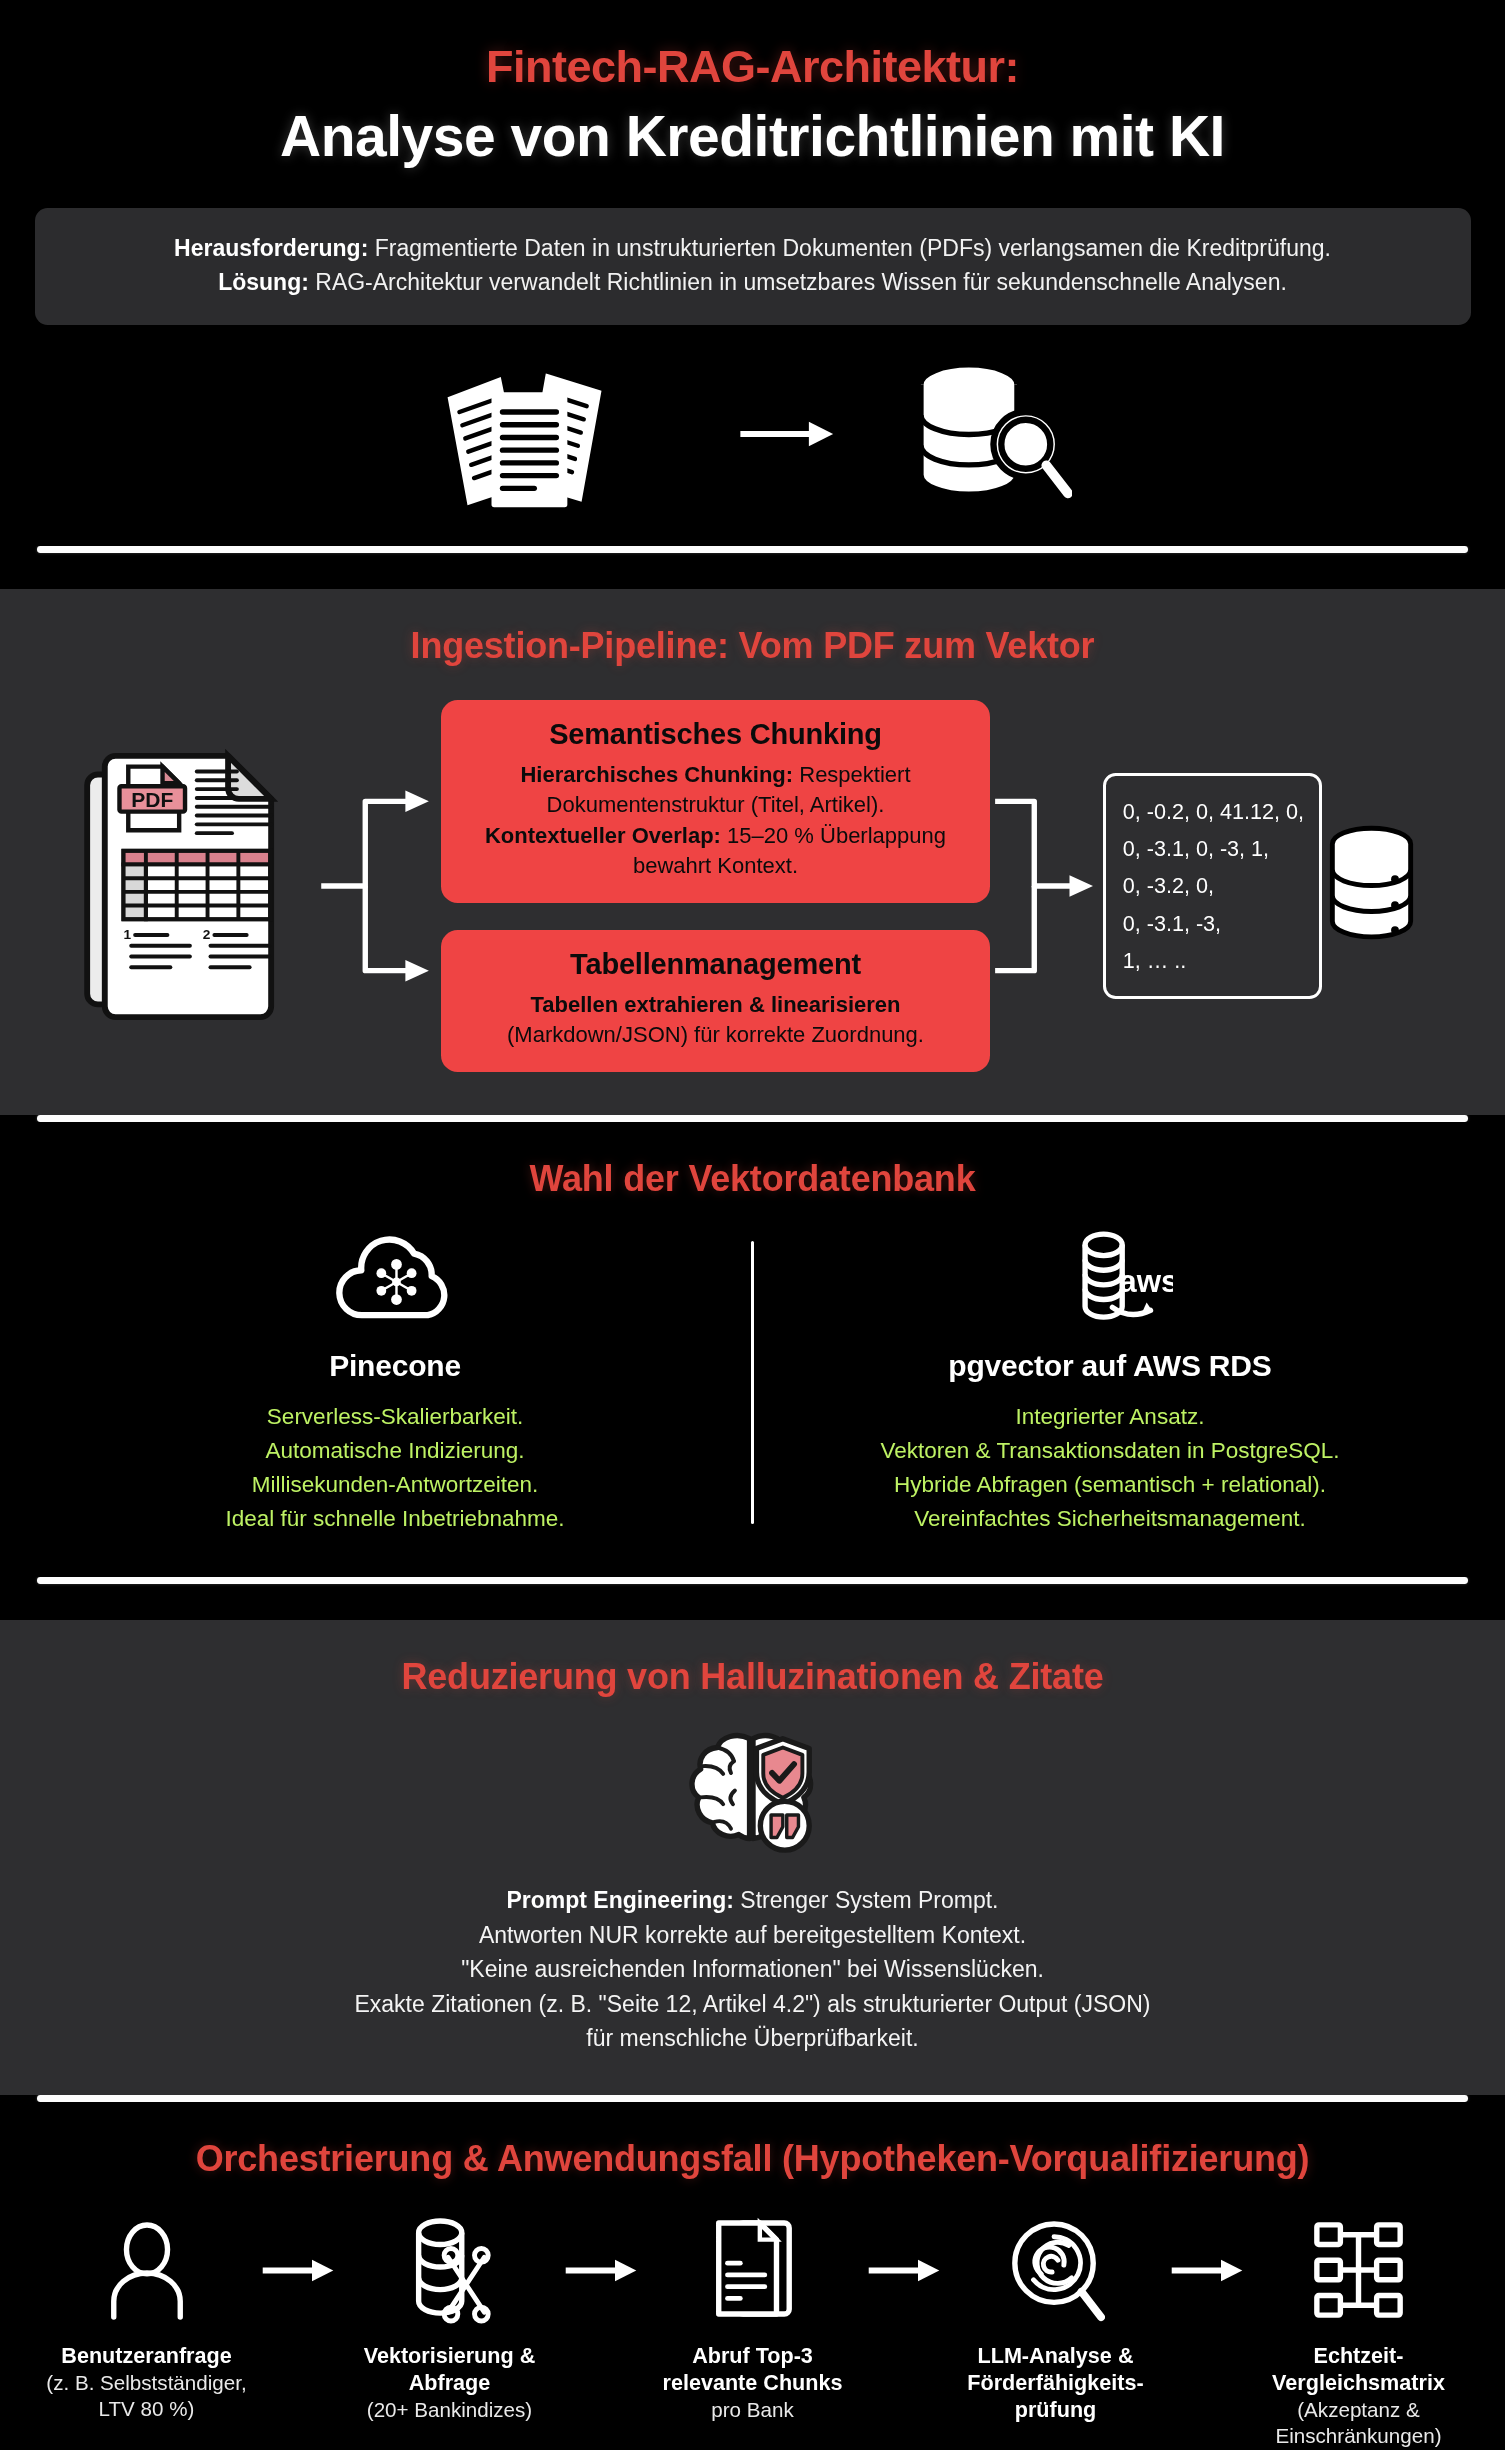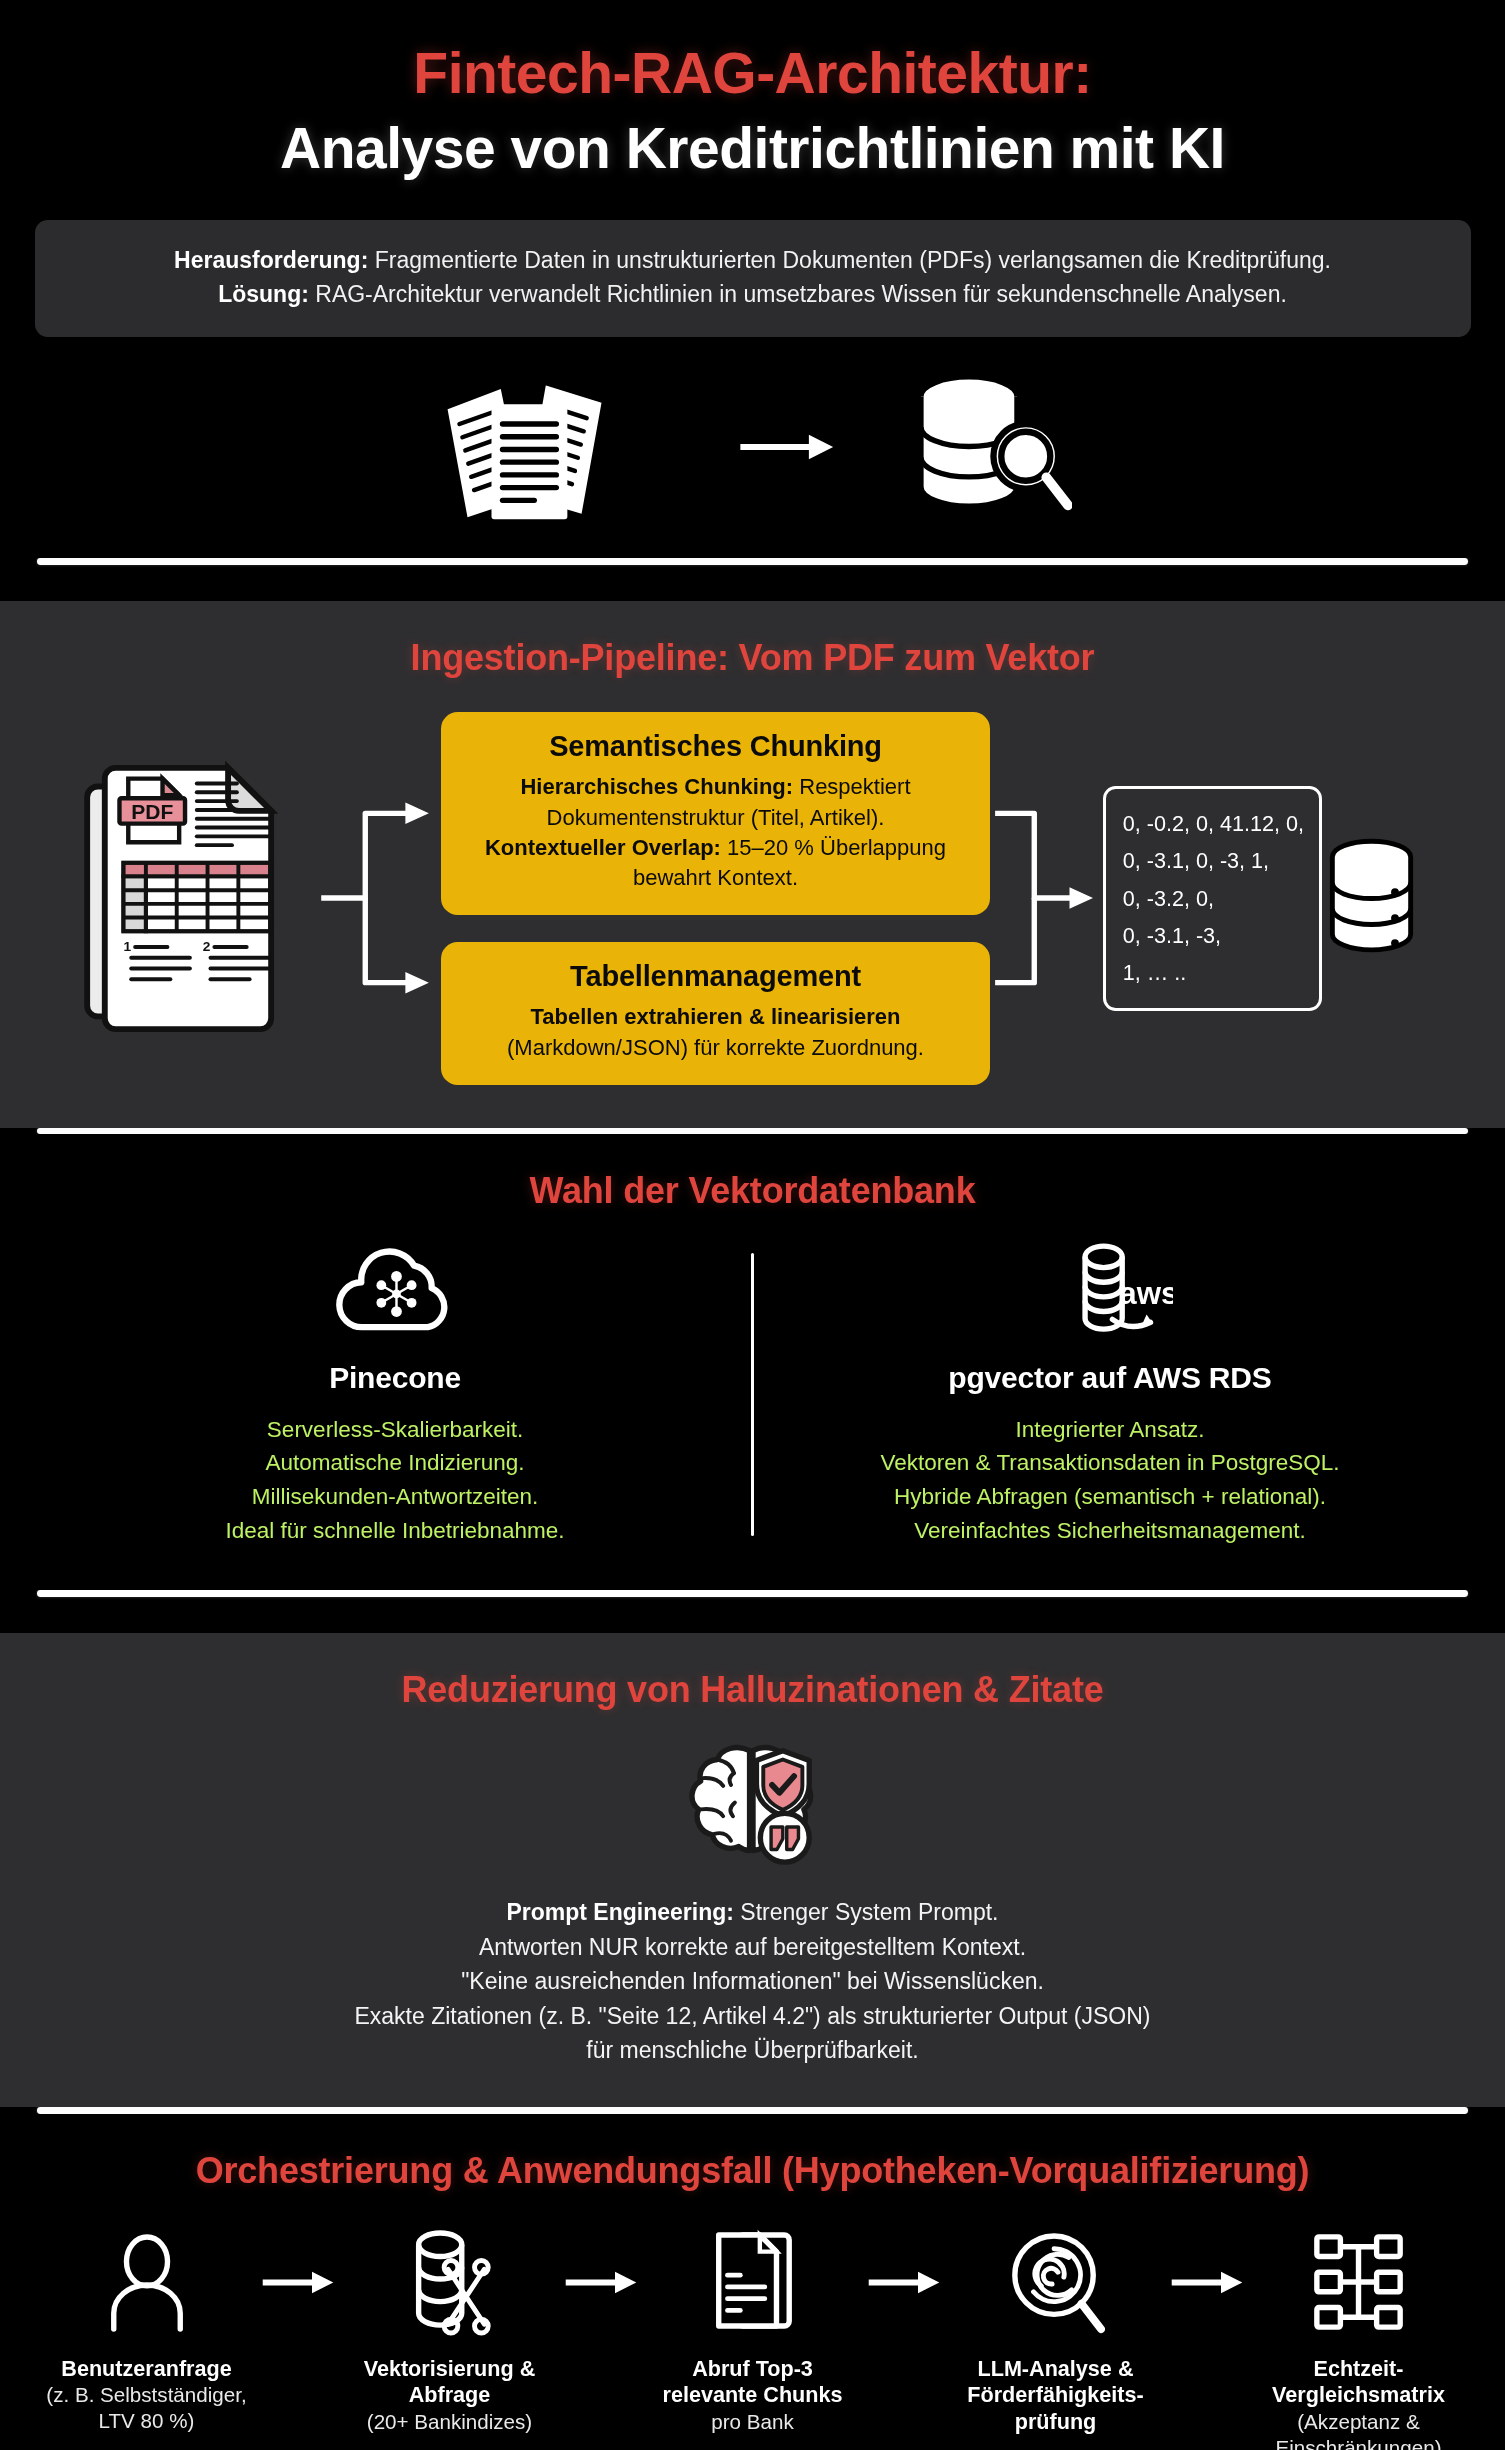--- a/index.html
+++ b/index.html
@@ -27,21 +27,21 @@
     background: #fdfdfd;
     border-radius: 3.4px;
     margin: 0 auto;
     width: 1431px;
     box-shadow: 0 0 2.9px rgba(255,255,255,.25);
   }
 
   
   .hero { padding: 44px 0 0 0; text-align: center; }
   .hero h1 {
-    font-size: 57px;
+    font-size: 45px;
     line-height: 1.02;
     font-weight: 900;
     letter-spacing: -0.5px;
     color: #e0453d;
     text-shadow: 0 0 12.7px rgba(224,69,61,.35);
   }
   .hero h2 {
     font-size: 57px;
     line-height: 1.02;
     font-weight: 900;
@@ -92,21 +92,21 @@
     gap: 0;
     padding: 33px 29px 43px 29px;
   }
   .ingest-left  { flex: 0 0 255px; display: flex; justify-content: center; }
   .ingest-conn1 { flex: 0 0 127px; display: flex; justify-content: center; }
   .ingest-mid   { flex: 0 0 549px; display: flex; flex-direction: column; gap: 26.5px; }
   .ingest-conn2 { flex: 0 0 113px; display: flex; justify-content: center; }
   .ingest-right { flex: 0 0 343px; display: flex; align-items: center; justify-content: flex-start; gap: 2.9px; }
 
   .card {
-    background: #eab308;
+    background: #ef4444;
     border-radius: 16.7px;
     padding: 18.6px 22.5px 21.6px 22.5px;
     text-align: center;
     color: #0b0b0b;
   }
   .card h3 {
     font-size: 29px;
     font-weight: 900;
     letter-spacing: -0.2px;
     margin-bottom: 8.8px;

